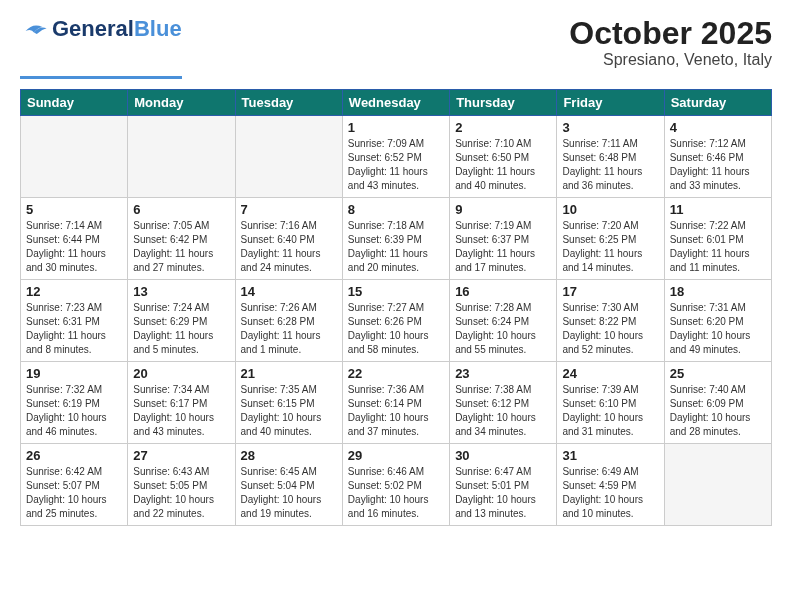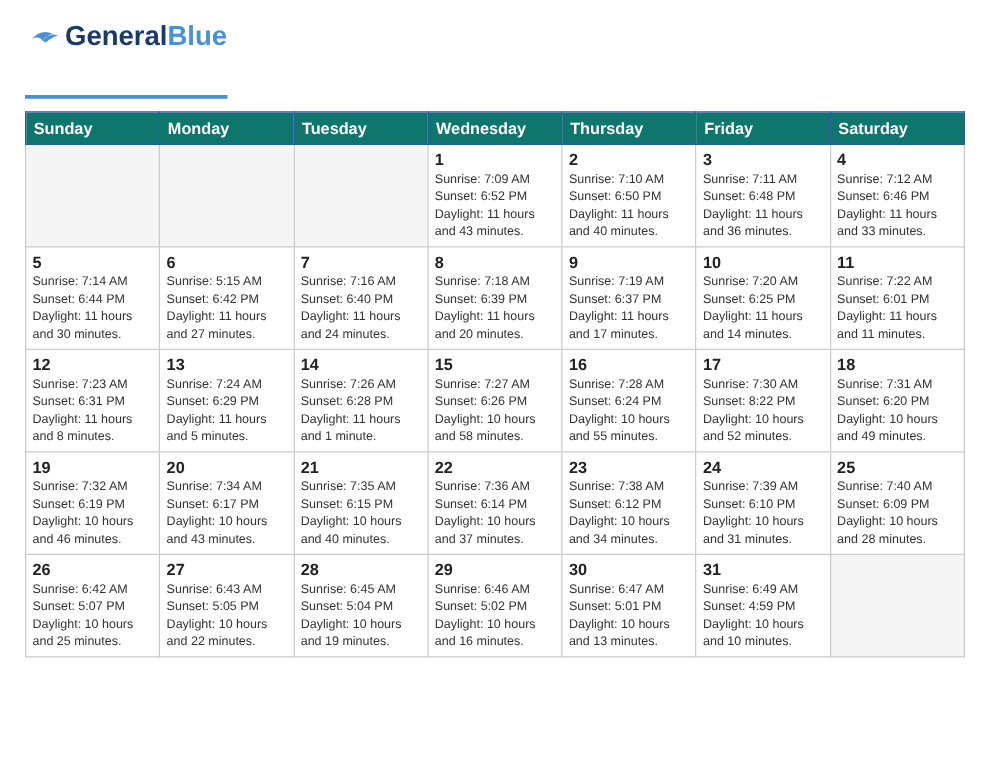--- a/index.html
+++ b/index.html
@@ -103,20 +103,24 @@
   <div class="header">
     <div class="logo">
       <div class="logo-row">
         <svg class="logo-bird" viewBox="0 0 40 22" fill="none" xmlns="http://www.w3.org/2000/svg">
           <path d="M8 14 Q18 2 32 8 Q24 10 20 16 Q16 10 8 14Z" fill="#4a90d9"></path>
           <path d="M20 16 Q28 6 38 10 Q30 12 24 18Z" fill="#4a90d9"></path>
         </svg>
         <span style="font-size:22px;font-weight:bold;color:#1a3a6b;">General<span style="color:#4a90d9;">Blue</span></span>
       </div>
       <div class="blue-line"></div>
+    </div>
+    <div class="title-block">
+      <div class="month-title">October 2025</div>
+      <div class="location">Spresiano, Veneto, Italy</div>
     </div>
   </div>
 
   <table class="calendar">
     <thead>
       <tr>
         <th>Sunday</th>
         <th>Monday</th>
         <th>Tuesday</th>
         <th>Wednesday</th>
@@ -162,21 +166,21 @@
         <tr>
           <td>
             <span class="day-num">5</span>
             <div class="day-info">Sunrise: 7:14 AM
 Sunset: 6:44 PM
 Daylight: 11 hours
 and 30 minutes.</div>
           </td>
           <td>
             <span class="day-num">6</span>
-            <div class="day-info">Sunrise: 5:15 AM
+            <div class="day-info">Sunrise: 7:05 AM
 Sunset: 6:42 PM
 Daylight: 11 hours
 and 27 minutes.</div>
           </td>
           <td>
             <span class="day-num">7</span>
             <div class="day-info">Sunrise: 7:16 AM
 Sunset: 6:40 PM
 Daylight: 11 hours
 and 24 minutes.</div>

